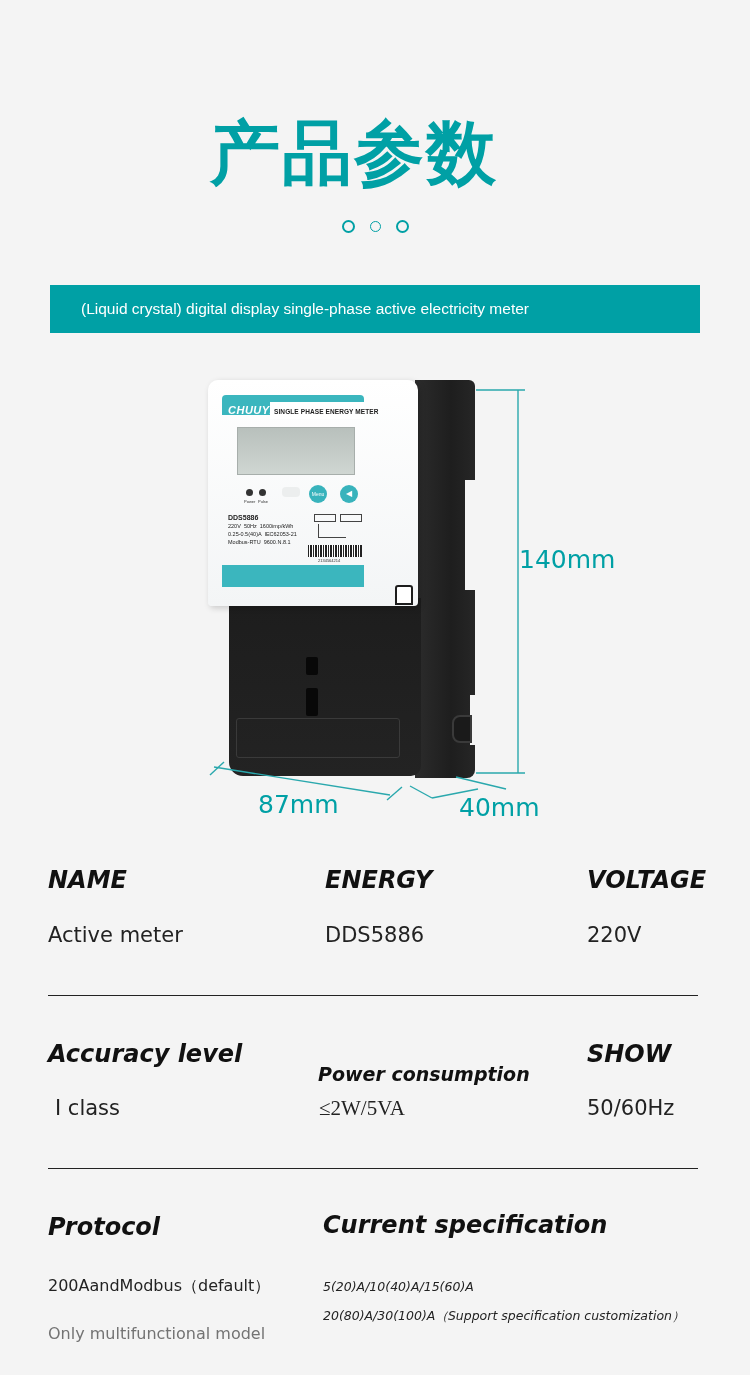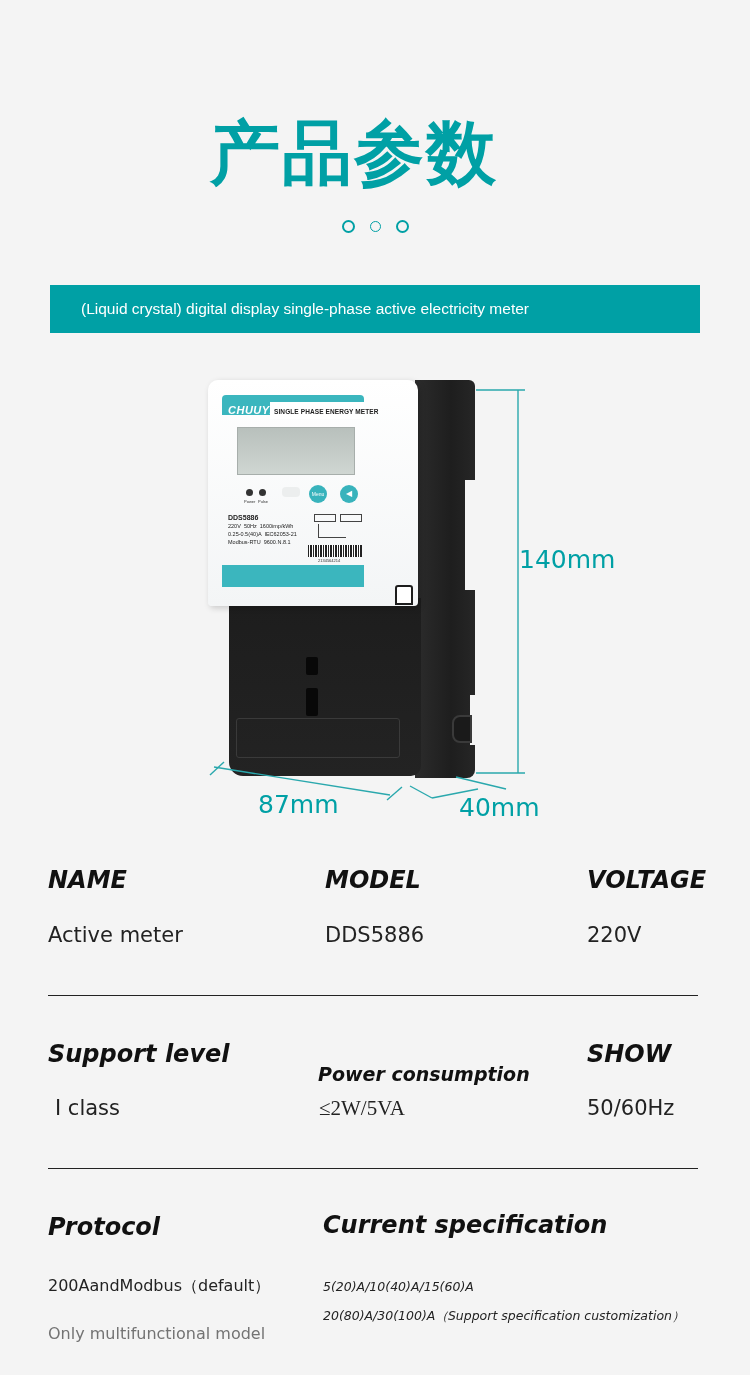--- a/index.html
+++ b/index.html
@@ -145,28 +145,28 @@
       <line x1="432" y1="798" x2="478" y2="789"></line>
       <line x1="456" y1="777" x2="506" y2="789"></line>
     </g>
   </svg>
   <div class="dim-text" style="left:519px;top:545px;">140mm</div>
   <div class="dim-text" style="left:258px;top:790px;">87mm</div>
   <div class="dim-text" style="left:459px;top:793px;text-align:center;">40mm</div>
 </div>
 
 <div class="spec-h" style="left:48px;top:866px;">NAME</div>
-<div class="spec-h" style="left:325px;top:866px;">MODEL</div>
+<div class="spec-h" style="left:325px;top:866px;">ENERGY</div>
 <div class="spec-h" style="left:587px;top:866px;">VOLTAGE</div>
 <div class="spec-v" style="left:48px;top:923px;text-align:center;">Active meter</div>
 <div class="spec-v" style="left:325px;top:923px;">DDS5886</div>
 <div class="spec-v" style="left:587px;top:923px;">220V</div>
 <div class="rule" style="top:995px;"></div>
 
-<div class="spec-h" style="left:48px;top:1040px;">Support level</div>
+<div class="spec-h" style="left:48px;top:1040px;">Accuracy level</div>
 <div class="spec-h sm" style="left:318px;top:1043px;margin-top:20px;">Power consumption</div>
 <div class="spec-h" style="left:587px;top:1040px;">SHOW</div>
 <div class="spec-v" style="left:55px;top:1096px;">I class</div>
 <div class="spec-v" style="left:319px;top:1096px;font-family:Liberation Serif, serif;">≤2W/5VA</div>
 <div class="spec-v" style="left:587px;top:1096px;">50/60Hz</div>
 <div class="rule" style="top:1168px;"></div>
 
 <div class="spec-h" style="left:48px;top:1213px;">Protocol</div>
 <div class="spec-h" style="left:323px;top:1211px;">Current specification</div>
 <div class="small-txt" style="left:48px;top:1276px;">200AandModbus（default）</div>

